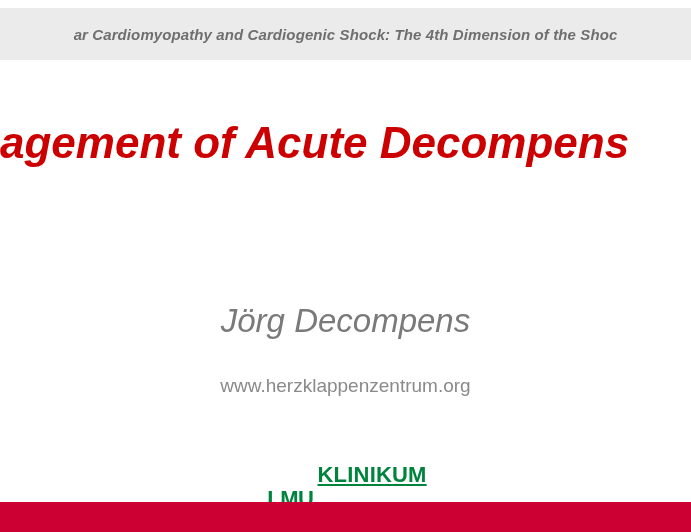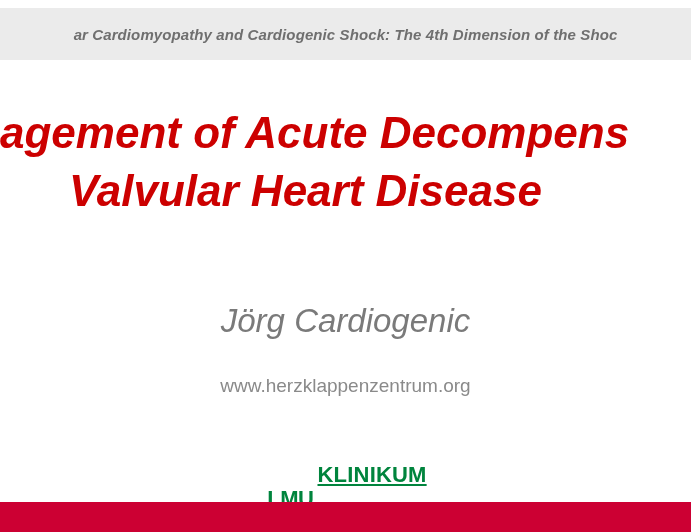--- a/index.html
+++ b/index.html
@@ -46,21 +46,21 @@
     color: #6f6f6f;
     letter-spacing: 0.1px;
     
     margin-left: 0px;
   }
 
   
   #title-block {
     position: absolute;
     left: 0;
-    top: 104px;
+    top: 114px;
     width: 611px;
     text-align: center;
   }
   .title-line {
     color: #cc0000;
     font-style: italic;
     font-weight: bold;
     font-size: 44px;
     line-height: 58px;
     white-space: nowrap;
@@ -159,24 +159,23 @@
 <body>
 
 <div id="slide">
 
   <div id="top-banner">
     <div id="top-banner-text">ar Cardiomyopathy and Cardiogenic Shock: The 4th Dimension of the Shoc</div>
   </div>
 
   <div id="title-block">
     <div class="title-line l1">agement of Acute Decompens</div>
-    <div class="title-line l2">Valvular Heart Disease</div>
   </div>
 
-  <div id="author">Jörg Cardiogenic</div>
+  <div id="author">Jörg Decompens</div>
 
   <div id="affiliation">
     <div class="line">www.herzklappenzentrum.org</div>
   </div>
 
   <div id="logo">
     <div id="logo-inner">
       <span id="logo-lmu">LMU</span>
       <span id="logo-klinikum">KLINIKUM</span>
     </div>

